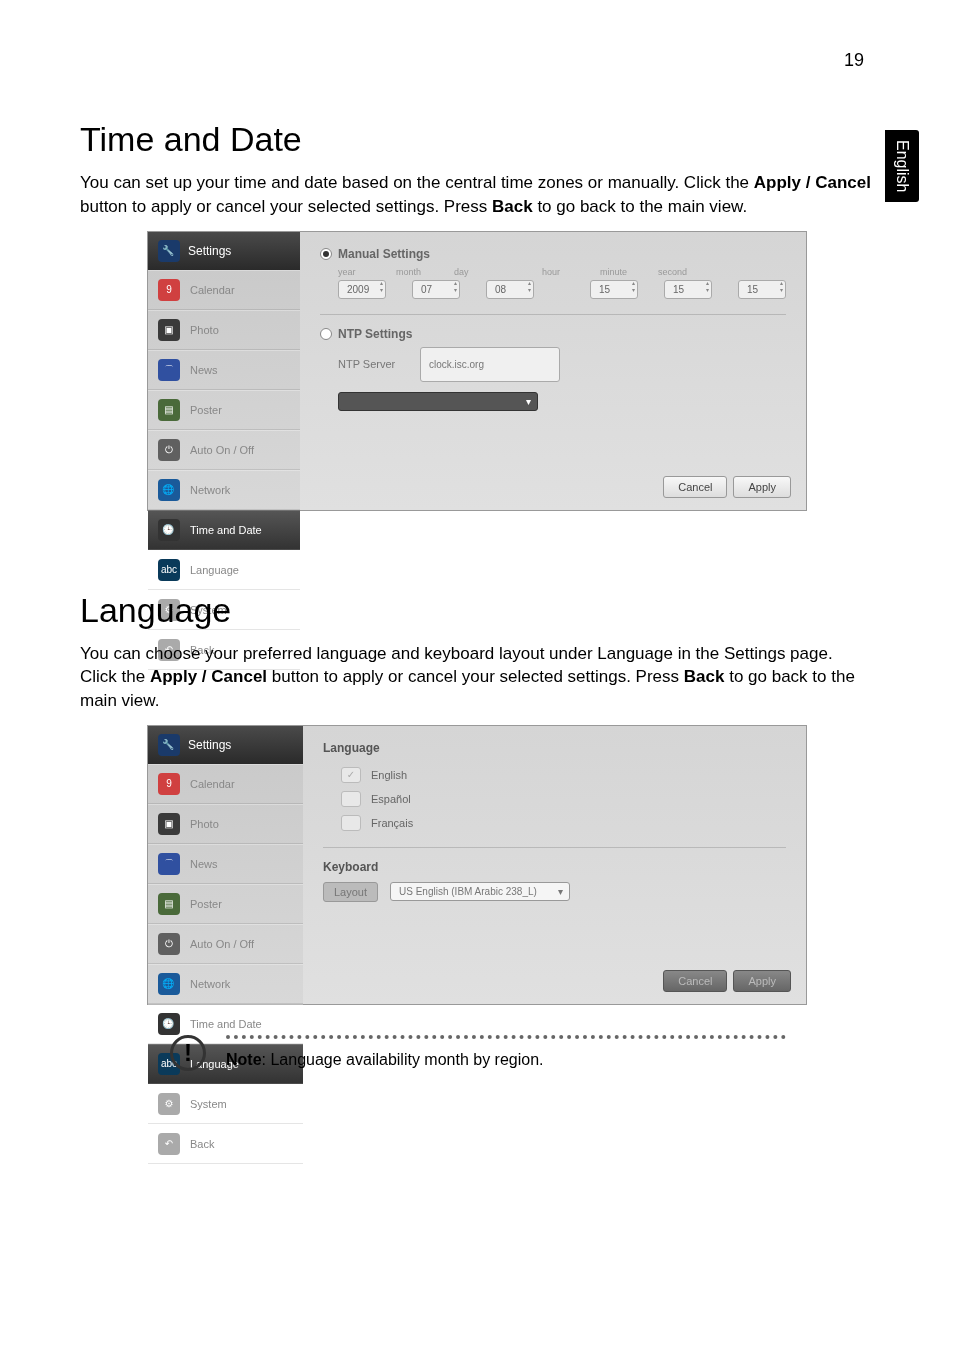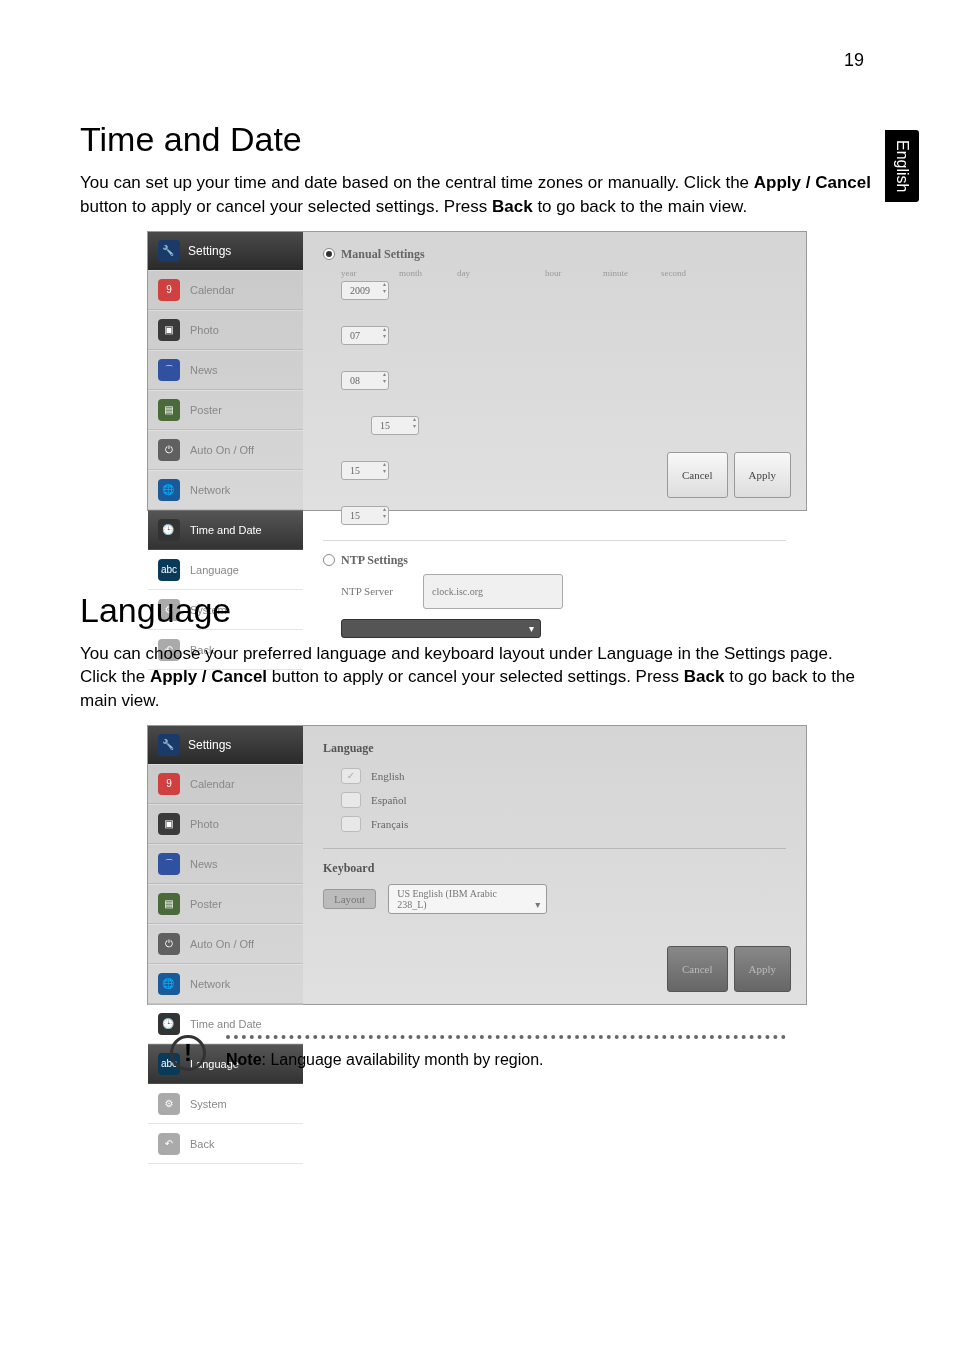--- a/index.html
+++ b/index.html
@@ -94,21 +94,20 @@
     .ic-auto { background: #606060; }
     .ic-network { background: #1a5a9a; }
     .ic-time { background: #333; }
     .ic-lang { background: #0a3a5a; }
     .ic-system { background: #aaa; }
     .ic-back { background: #aaa; }
     .content {
       flex: 1;
       padding: 15px 20px;
       position: relative;
-      font-family: Liberation Serif, serif;
     }
     .section-label {
       font-size: 12px;
       font-weight: bold;
       color: #555;
       margin-bottom: 8px;
     }
     .radio-row {
       display: flex;
       align-items: center;
@@ -142,21 +141,20 @@
       color: #999;
       padding-left: 18px;
       margin-bottom: 3px;
     }
     .field-labels span { width: 48px; text-align: left; }
     .spinners {
       display: flex;
       gap: 26px;
       padding-left: 18px;
       margin-bottom: 15px;
-      flex-direction: column;
     }
     .spinner {
       background: #f0f0f0;
       border: 1px solid #aaa;
       border-radius: 3px;
       padding: 3px 16px 3px 8px;
       font-size: 10px;
       color: #666;
       position: relative;
       width: 48px;
@@ -210,21 +208,21 @@
       position: absolute;
       right: 15px;
       bottom: 12px;
       display: flex;
       gap: 6px;
     }
     .btn {
       background: linear-gradient(#f8f8f8, #ddd);
       border: 1px solid #999;
       border-radius: 3px;
-      padding: 16px 14px;
+      padding: 4px 14px;
       font-size: 11px;
       color: #444;
     }
     .lang-list {
       padding-left: 18px;
     }
     .lang-row {
       display: flex;
       align-items: center;
       gap: 10px;
@@ -257,21 +255,21 @@
       border: 1px solid #999;
       border-radius: 3px;
       padding: 3px 10px;
     }
     .kbd-select {
       background: #f5f5f5;
       border: 1px solid #999;
       border-radius: 3px;
       padding: 3px 20px 3px 8px;
       position: relative;
-      width: 159px;
+      width: 180px;
       font-size: 10px;
     }
     .kbd-select::after {
       content: '▾';
       position: absolute;
       right: 6px;
     }
     .note-section {
       display: flex;
       align-items: flex-start;

